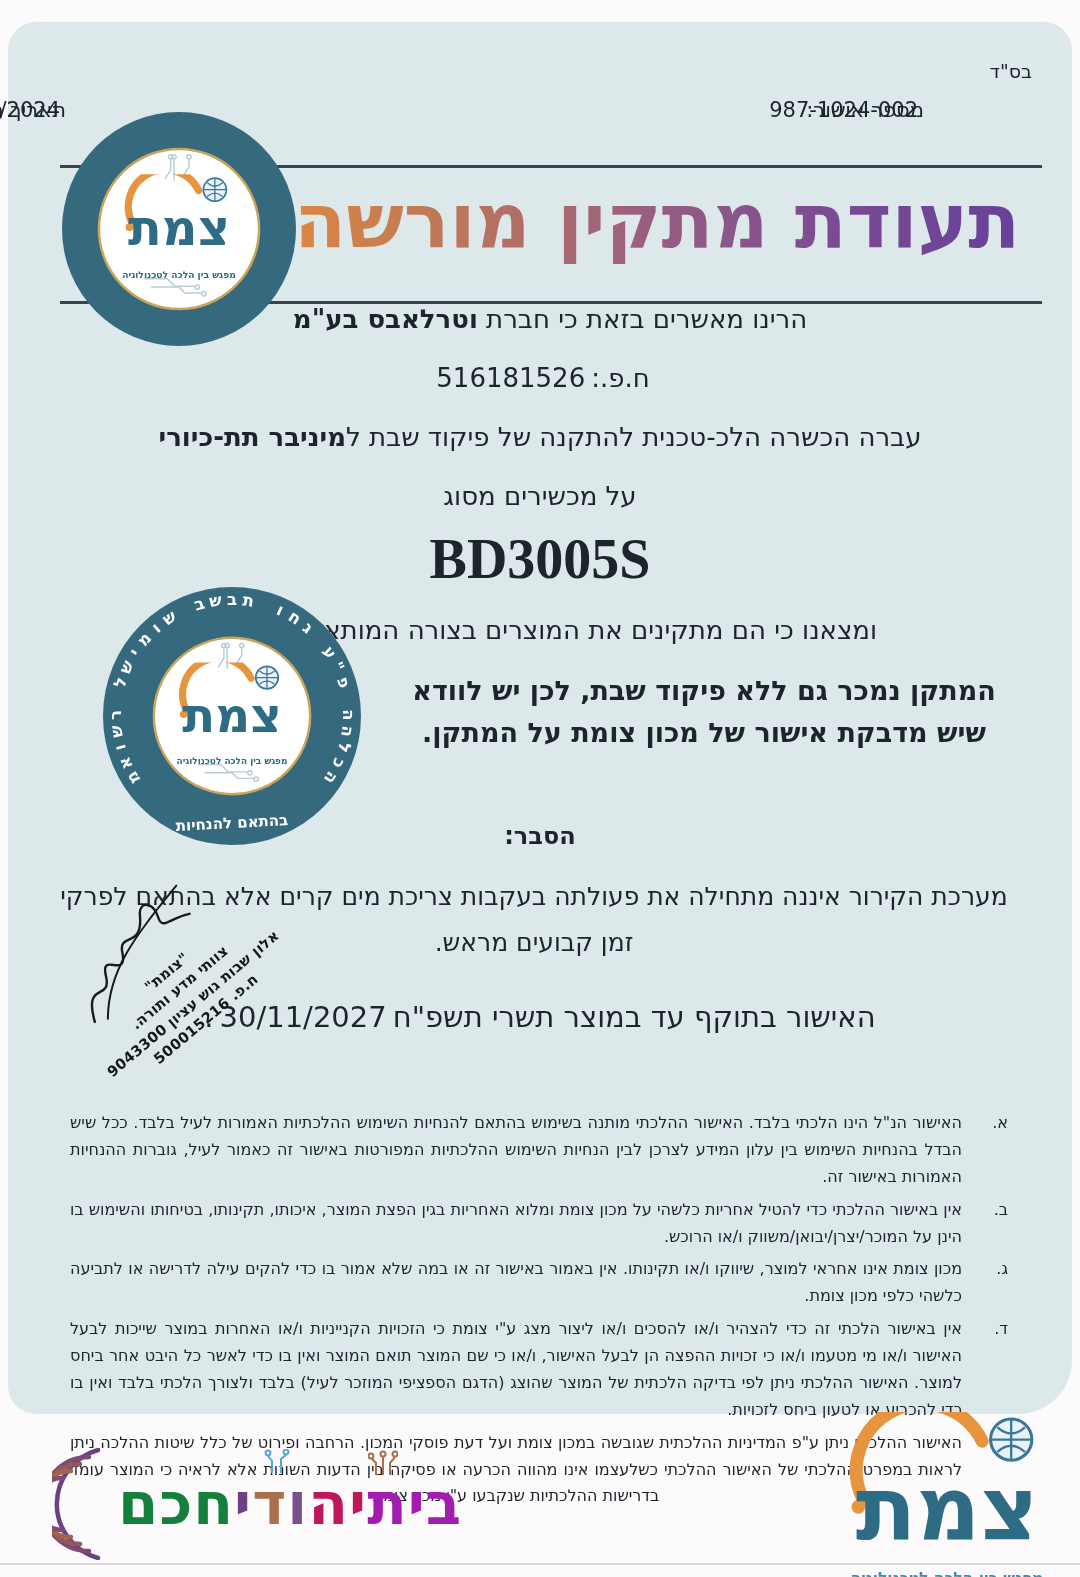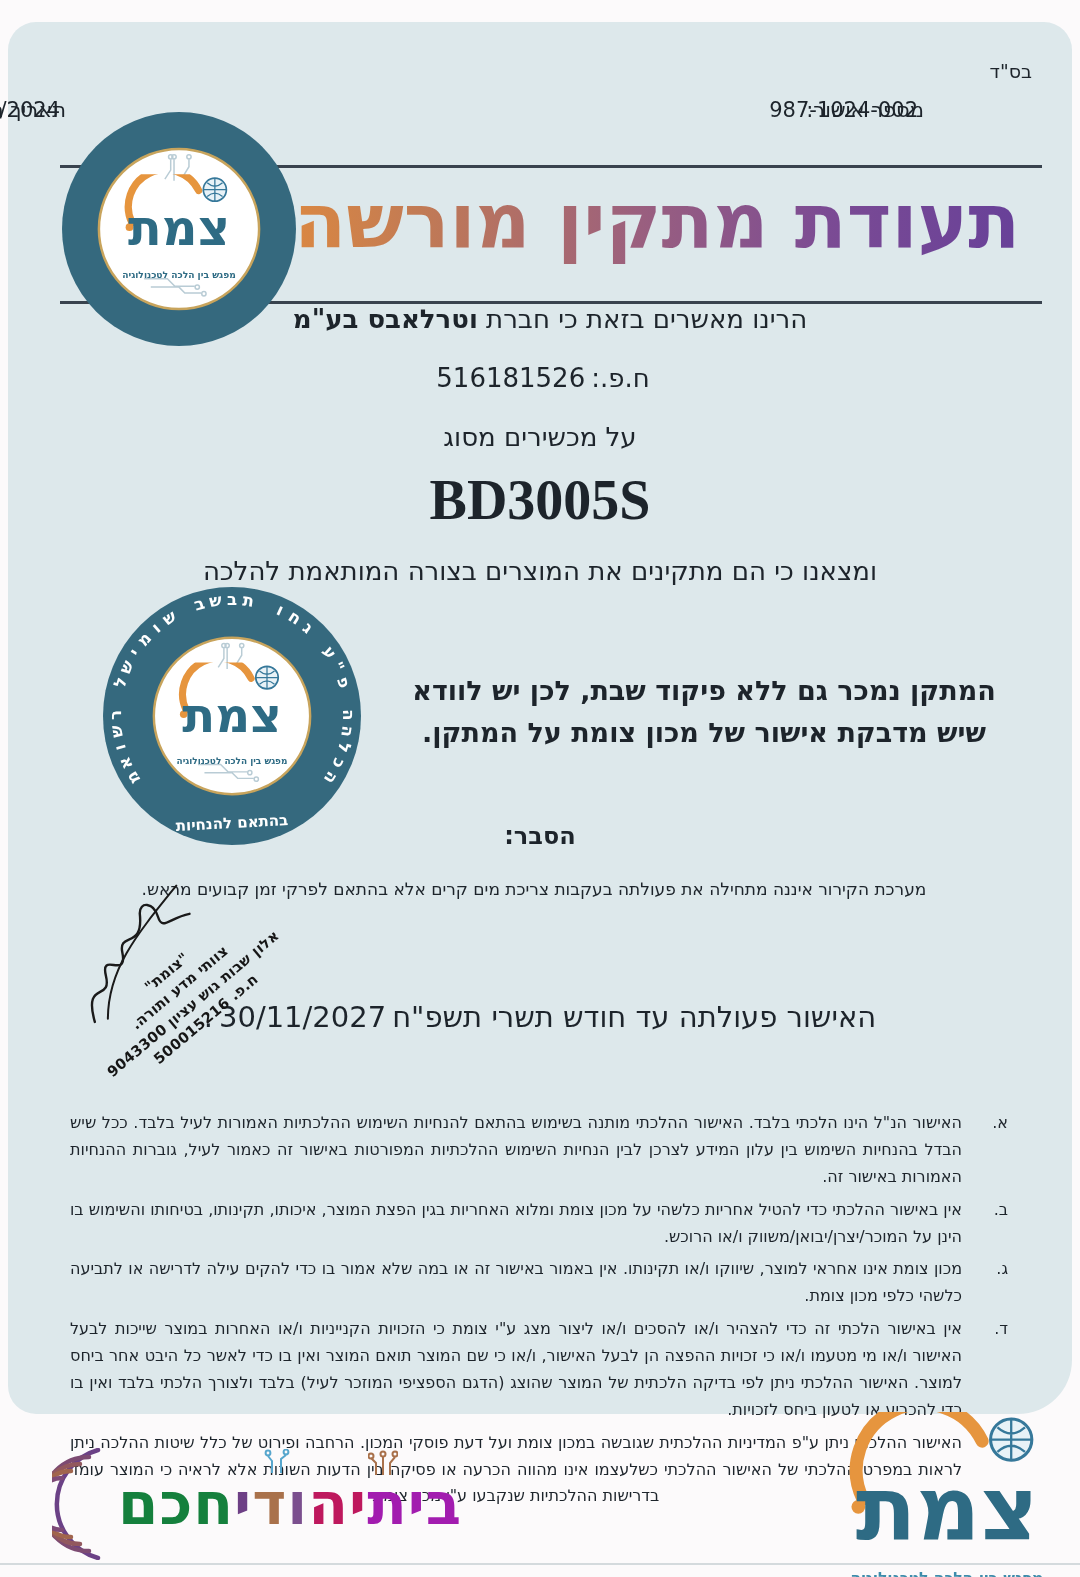--- a/index.html
+++ b/index.html
@@ -49,21 +49,21 @@
   .b2{margin-top:29px !important;}
   .b3{margin-top:29px !important;}
   .model{margin-top:16px !important;font-size:56px;font-weight:700;direction:ltr;font-family:Liberation Serif, serif;}
   .b4{margin-top:24px !important;}
   
   .warning{
     position:absolute;top:648px;left:380px;right:52px;text-align:center;
     font-weight:700;font-size:27px;line-height:1.55;
   }
   .hesber{position:absolute;top:800px;left:0;right:0;text-align:center;font-weight:700;font-size:24px;}
-  .explain{position:absolute;top:852px;left:40px;right:52px;text-align:center;font-size:17px;line-height:1.85;}
+  .explain{position:absolute;top:852px;left:40px;right:52px;text-align:center;font-size:25px;line-height:1.85;}
   
   .ink{
     position:absolute;left:34px;top:880px;width:250px;
     transform:rotate(-40deg);transform-origin:50% 50%;
     text-align:center;color:#161616;font-weight:700;font-size:14.5px;line-height:1.4;
     letter-spacing:.3px;z-index:4;
   }
   .ink .sig{display:block;margin:0 auto -10px 30px;}
   
   .validity{position:absolute;top:978px;left:0;right:0;text-align:center;font-size:29px;}
@@ -135,20 +135,21 @@
 
   <div class="badge badge-top">
     <svg class="disc" width="166" height="166">
         <use href="#disc"></use>
       </svg>
   </div>
 
   <div class="body">
     <p class="b1"><span>הרינו מאשרים בזאת כי חברת </span><b>וטרלאבס בע"מ</b></p>
     <p class="bhp"><span>ח.פ.:</span><span class="num">516181526</span></p>
+    <p class="b2"><span>עברה הכשרה הלכ-טכנית להתקנה של פיקוד שבת ל</span><b>מיניבר תת-כיורי</b></p>
     <p class="b3">על מכשירים מסוג</p>
     <p class="model">BD3005S</p>
     <p class="b4">ומצאנו כי הם מתקינים את המוצרים בצורה המותאמת להלכה</p>
   </div>
 
   <div class="badge badge-stamp">
     <svg class="disc" width="162" height="162">
         <use href="#disc"></use>
       </svg>
     <svg class="arc-svg" width="258" height="258" viewBox="0 0 258 258" data-arc="129,129,111,-122,122">
@@ -195,21 +196,21 @@
     <svg class="sig" width="180" height="70" viewBox="0 0 180 70">
       <path d="M8,62 C26,22 34,58 46,34 C58,10 60,52 74,26 C84,8 92,38 112,8 C120,-2 130,8 124,22 C118,36 132,30 150,40" fill="none" stroke="#1a1a1a" stroke-width="2.4" stroke-linecap="round"></path>
       <path d="M20,68 C52,30 96,22 158,10" fill="none" stroke="#1a1a1a" stroke-width="2" stroke-linecap="round"></path>
     </svg>
     <div>"צומת"</div>
     <div>צוותי מדע ותורה.</div>
     <div>אלון שבות גוש עציון 9043300</div>
     <div>ח.פ. 500015216</div>
   </div>
 
-  <div class="validity"><span>האישור פעולתה עד חודש תשרי תשפ"ח</span><span class="num">30/11/2027</span><span>.</span></div>
+  <div class="validity"><span>האישור בתוקף עד במוצר תשרי תשפ"ח</span><span class="num">30/11/2027</span><span>.</span></div>
 
   <div class="terms">
     <div class="term">
         <span class="ltr-label">א.</span>
         <span class="txt">האישור הנ"ל הינו הלכתי בלבד. האישור ההלכתי מותנה בשימוש בהתאם להנחיות השימוש ההלכתיות האמורות לעיל בלבד. ככל שיש הבדל בהנחיות השימוש בין עלון המידע לצרכן לבין הנחיות השימוש ההלכתיות המפורטות באישור זה כאמור לעיל, גוברות ההנחיות האמורות באישור זה.</span>
       </div>
     <div class="term">
         <span class="ltr-label">ב.</span>
         <span class="txt">אין באישור ההלכתי כדי להטיל אחריות כלשהי על מכון צומת ומלוא האחריות בגין הפצת המוצר, איכותו, תקינותו, בטיחותו והשימוש בו הינן על המוכר/יצרן/יבואן/משווק ו/או הרוכש.</span>
       </div>

